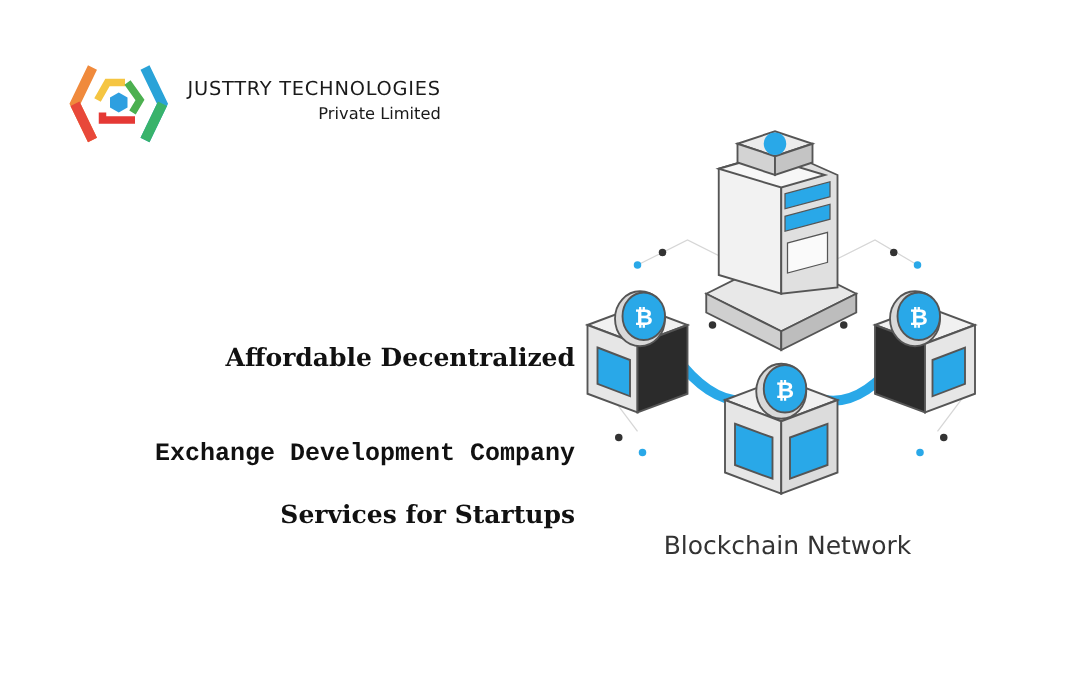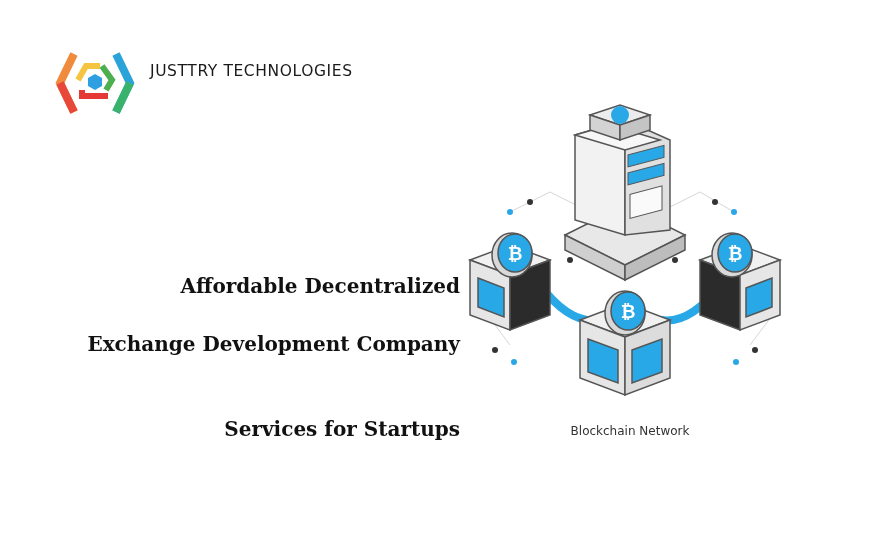--- a/index.html
+++ b/index.html
@@ -7,44 +7,45 @@
   body { position: relative; font-family: "Liberation Sans", sans-serif; }
 
   .logo { position: absolute; left: 52px; top: 50px; width: 86px; height: 66px; }
   .brand { position: absolute; left: 150px; top: 62px; text-align: right; }
   .brand-name { font-family: "DejaVu Sans", sans-serif; font-size: 15.5px; letter-spacing: 0.6px; color: #1a1a1a; font-weight: 500; }
   .brand-sub { font-family: "DejaVu Sans", sans-serif; font-size: 13px; color: #1a1a1a; margin-top: 4px; }
 
   .headline { position: absolute; left: 40px; width: 420px; text-align: right;
               font-family: "DejaVu Serif", serif; font-weight: bold; font-size: 20px; color: #111; }
   .h1 { top: 274px; }
-  .h2 { top: 332px; }
-  .h3 { top: 399px; margin-top: 18px; }
+  .h2 { top: 352px; font-family: Liberation Mono, monospace; }
+  .h3 { top: 399px; }
 
   .illustration { position: absolute; left: 460px; top: 95px; width: 340px; height: 330px; }
   .caption { position: absolute; left: 460px; top: 424px; width: 340px; text-align: center;
-             font-family: "DejaVu Sans", sans-serif; font-size: 12px; color: #333; }
+             font-family: "DejaVu Sans", sans-serif; font-size: 20px; color: #333; }
 </style>
 </head>
 <body>
 
 <svg class="logo" viewBox="0 0 86 66">
   <polygon points="20,4 30,4 14,33 24,33 8,33" fill="none"></polygon>
   <path d="M22 4 L8 33 L22 62" stroke="#f08a3c" stroke-width="8" fill="none" stroke-linejoin="miter"></path>
   <path d="M22 62 L8 33" stroke="#e8483a" stroke-width="8" fill="none"></path>
   <path d="M64 4 L78 33 L64 62" stroke="#2aa3d8" stroke-width="8" fill="none"></path>
   <path d="M64 62 L78 33" stroke="#39b36b" stroke-width="8" fill="none"></path>
   <path d="M26 30 L34 16 L48 16" stroke="#f5c542" stroke-width="6" fill="none"></path>
   <path d="M50 16 L60 30 L54 40" stroke="#4cb050" stroke-width="6" fill="none"></path>
   <path d="M56 46 L30 46 L30 40" stroke="#e53935" stroke-width="6" fill="none"></path>
   <polygon points="43,24 50,28 50,36 43,40 36,36 36,28" fill="#2e9fe0"></polygon>
 </svg>
 
 <div class="brand">
   <div class="brand-name">JUSTTRY TECHNOLOGIES</div>
+  <div class="brand-sub">Private Limited</div>
 </div>
 
 <div class="headline h1">Affordable Decentralized</div>
 <div class="headline h2">Exchange Development Company</div>
 <div class="headline h3">Services for Startups</div>
 
 <svg class="illustration" viewBox="0 0 340 330">
 
   <g stroke="#d6d6d6" stroke-width="1" fill="none">
     <path d="M50 117 L90 97 L120 112"></path>

